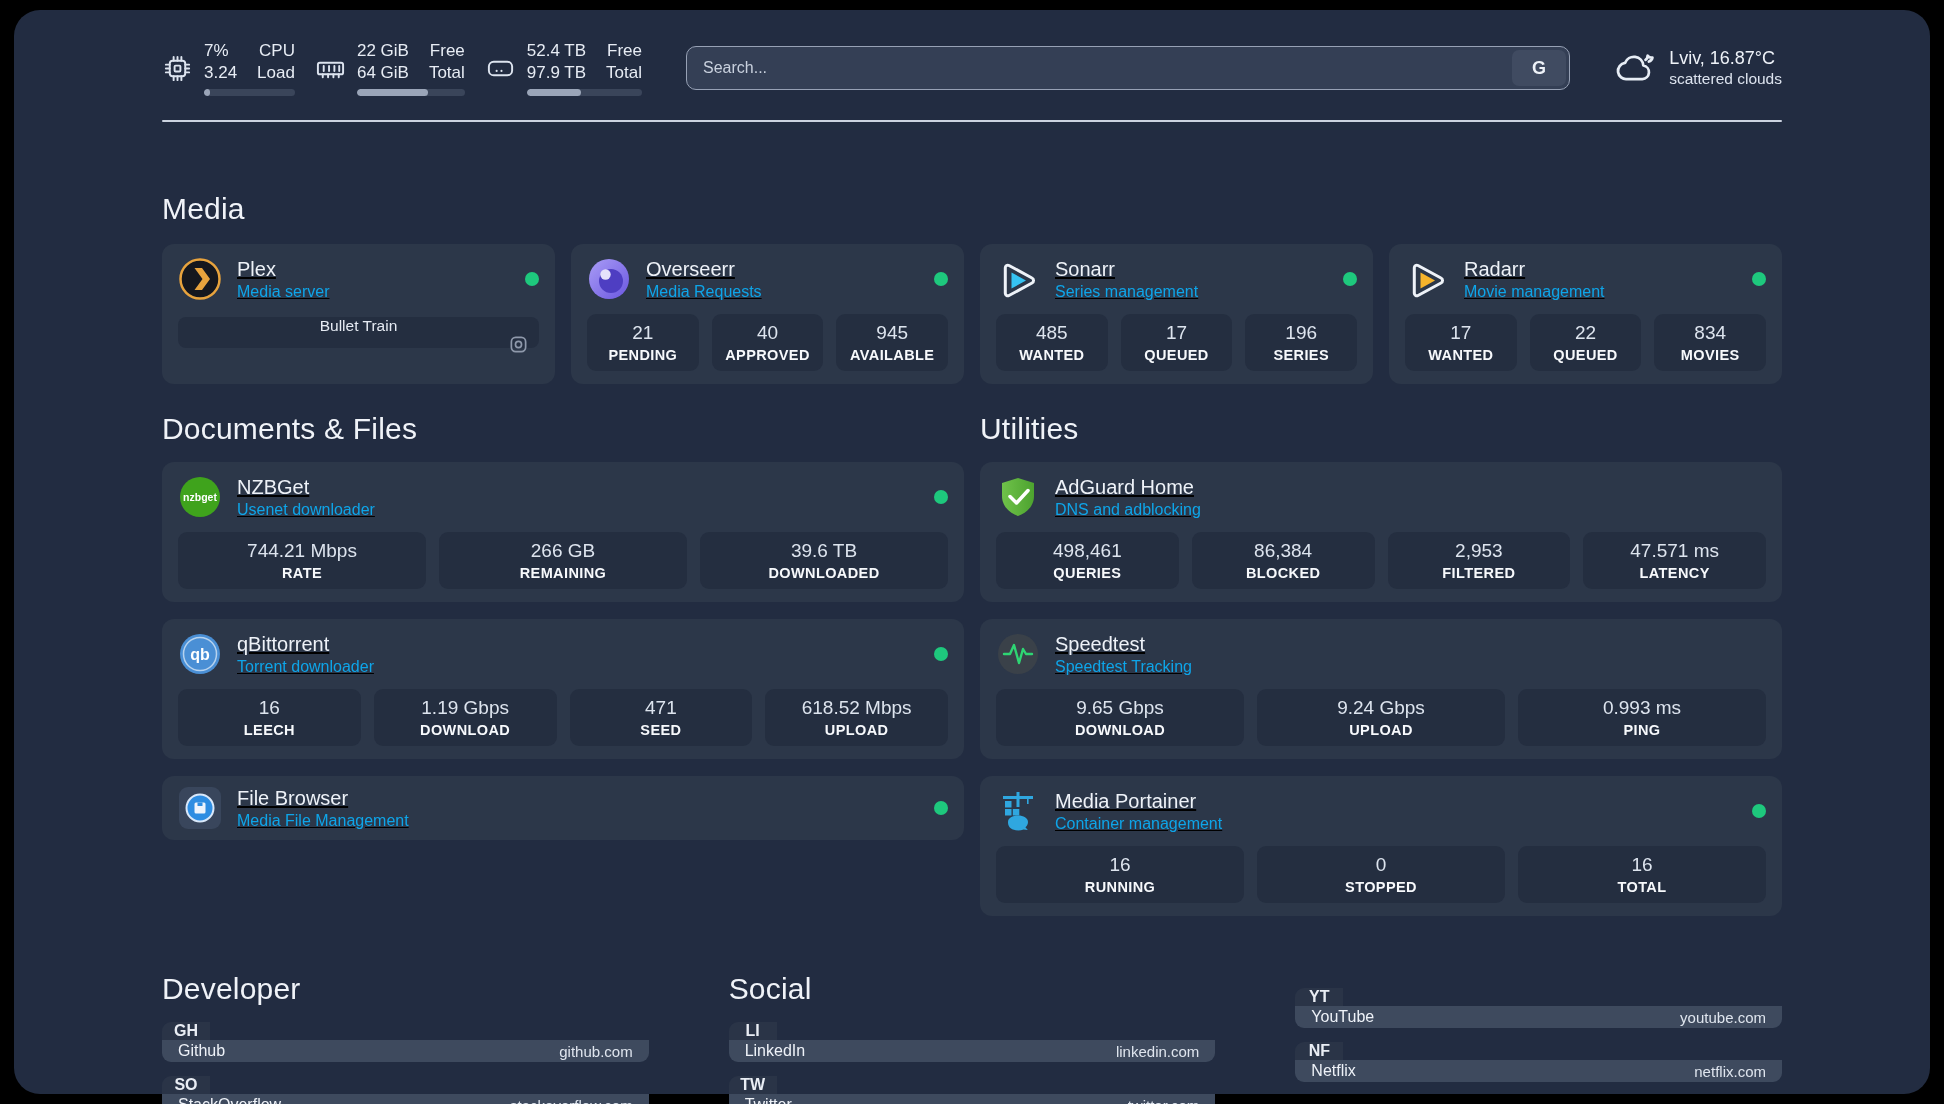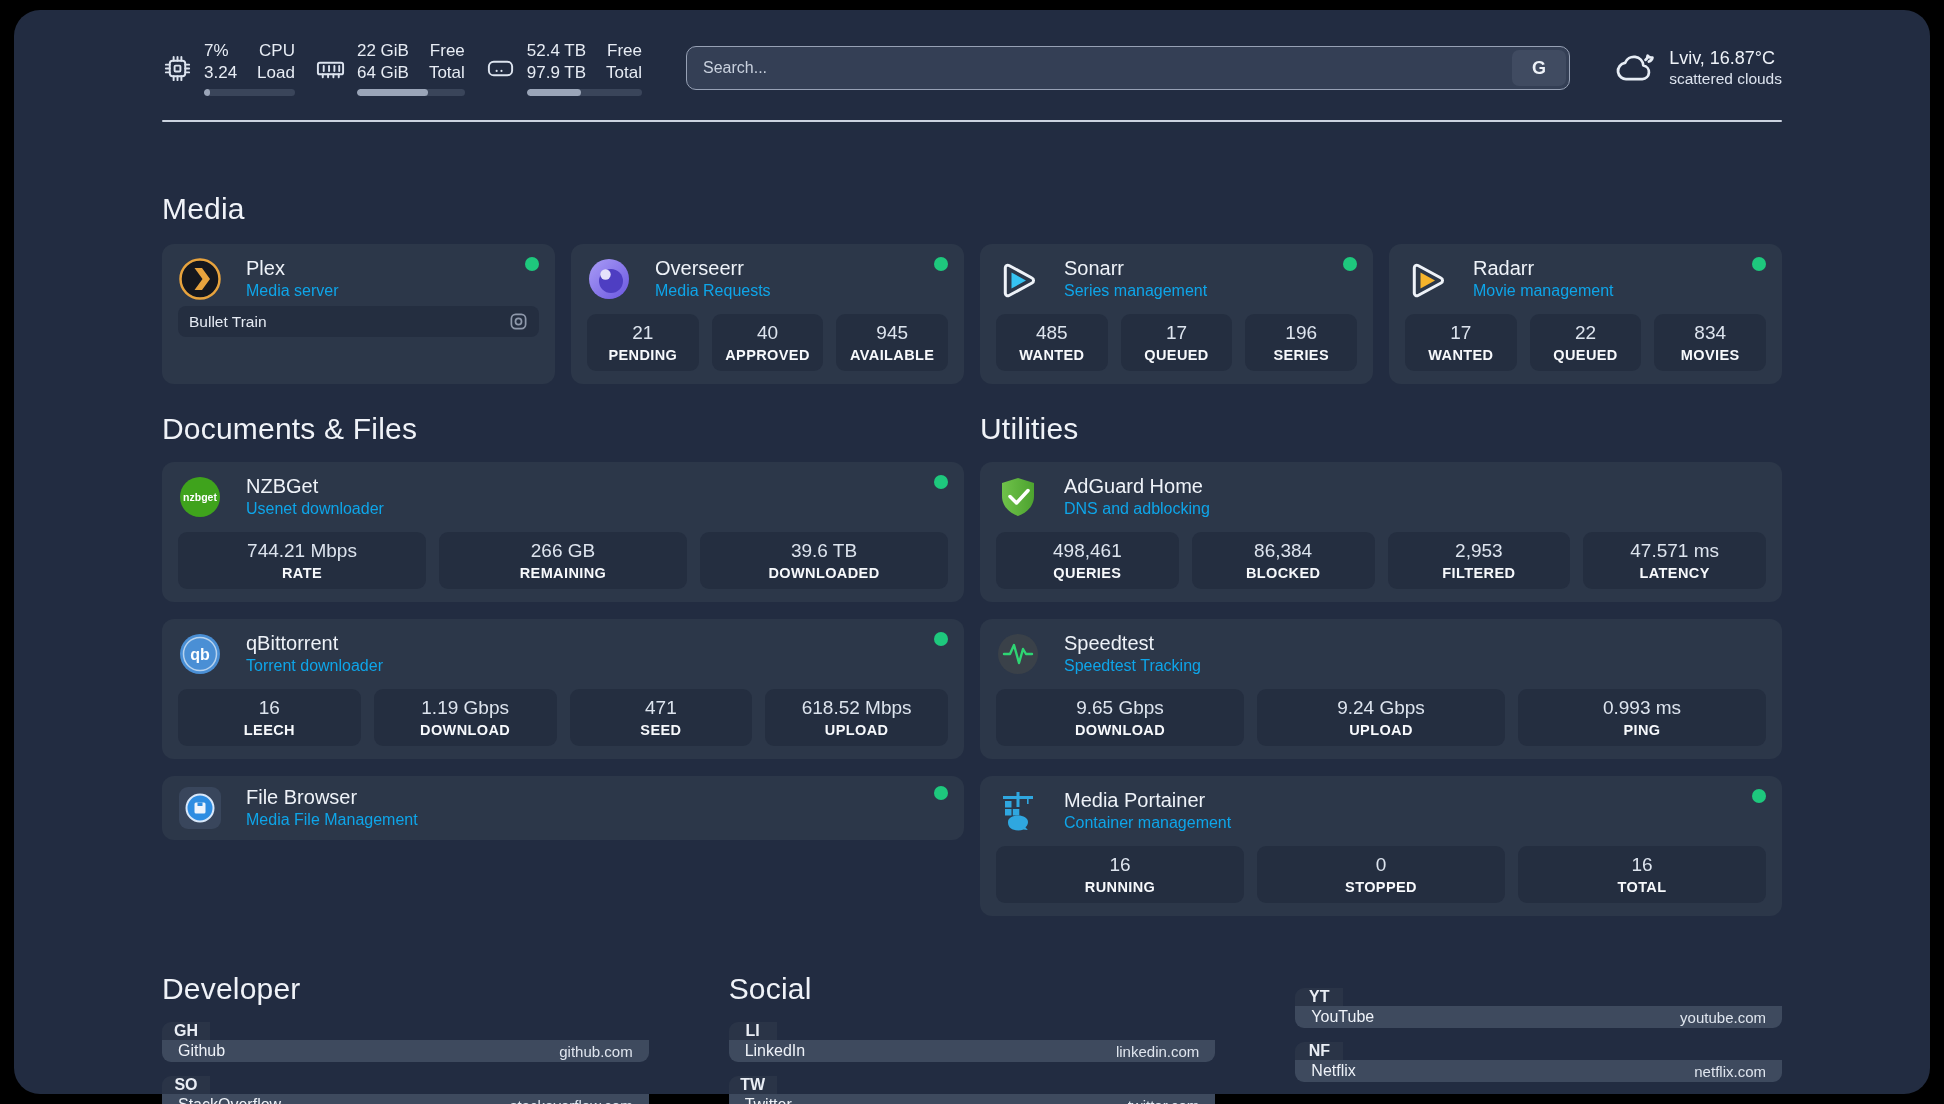--- a/index.html
+++ b/index.html
@@ -34,34 +34,34 @@
   .weather-l2 { color:#dce3ee; font-size:15.5px; margin-top:1px; }
 
   .divider { margin-top:24px; height:2px; background:#dbe2ee; border-radius:2px; opacity:.92; }
 
   
   .section-title { color:#f0f3f8; font-size:30px; font-weight:500; letter-spacing:.2px; }
   .media-title { margin-top:70px; }
   .media-grid { display:grid; grid-template-columns:repeat(4,1fr); gap:16px; margin-top:18px; }
 
   .card { background:#2c3749; border-radius:12px; padding:13px 16px; cursor:pointer; }
-  .svc-head { display:flex; gap:24px; }
+  .svc-head { display:flex; align-items:center; gap:15px;text-decoration:underline; }
   .svc-icon svg { width:44px; height:44px; display:block; }
   .svc-title { color:#eef2f8; font-size:20px; font-weight:500; }
   .svc-sub { color:#0ea5e9; font-size:16px; margin-top:2px; }
   .dot { width:14px; height:14px; border-radius:50%; background:#1ec87d; margin-left:auto; flex:none; }
 
   .stats { display:flex; gap:13px; margin-top:13px; }
   .stat { flex:1; background:#242e40; border-radius:9px; padding:8px 6px; text-align:center; }
   .stat-v { color:#dde4ee; font-size:19px; }
   .stat-l { color:#f7f9fc; font-size:14.5px; font-weight:700; letter-spacing:.4px; margin-top:3px; }
 
   
-  .np-row { margin-top:5px; height:31px; background:#242e40; border-radius:8px;
-            display:flex; align-items:center; padding:0 11px; }
+  .np-row { margin-top:16px; height:31px; background:#242e40; border-radius:8px;
+            display:flex; align-items:center; padding:0 11px;flex-direction:column; }
   .np-title { color:#e6ebf3; font-size:15.5px; }
   .np-row .session { margin-left:auto; display:flex; }
   .np-row .session svg { width:19px; height:19px; }
   .pg-row { position:relative; margin-top:8px; height:31px; background:#38435a;
             border-radius:8px; overflow:hidden; }
   .pg-fill { position:absolute; left:0; top:0; bottom:0; background:#1c2434; border-radius:8px 0 0 8px; }
   .pause { position:absolute; left:11px; top:50%; transform:translateY(-50%);
            display:flex; gap:4px; background:none; border:none; cursor:pointer; padding:0; }
   .pause i { display:block; width:4px; height:14px; background:#eef2f8; border-radius:1px; }
   .pg-time { position:absolute; right:12px; top:50%; transform:translateY(-50%);

